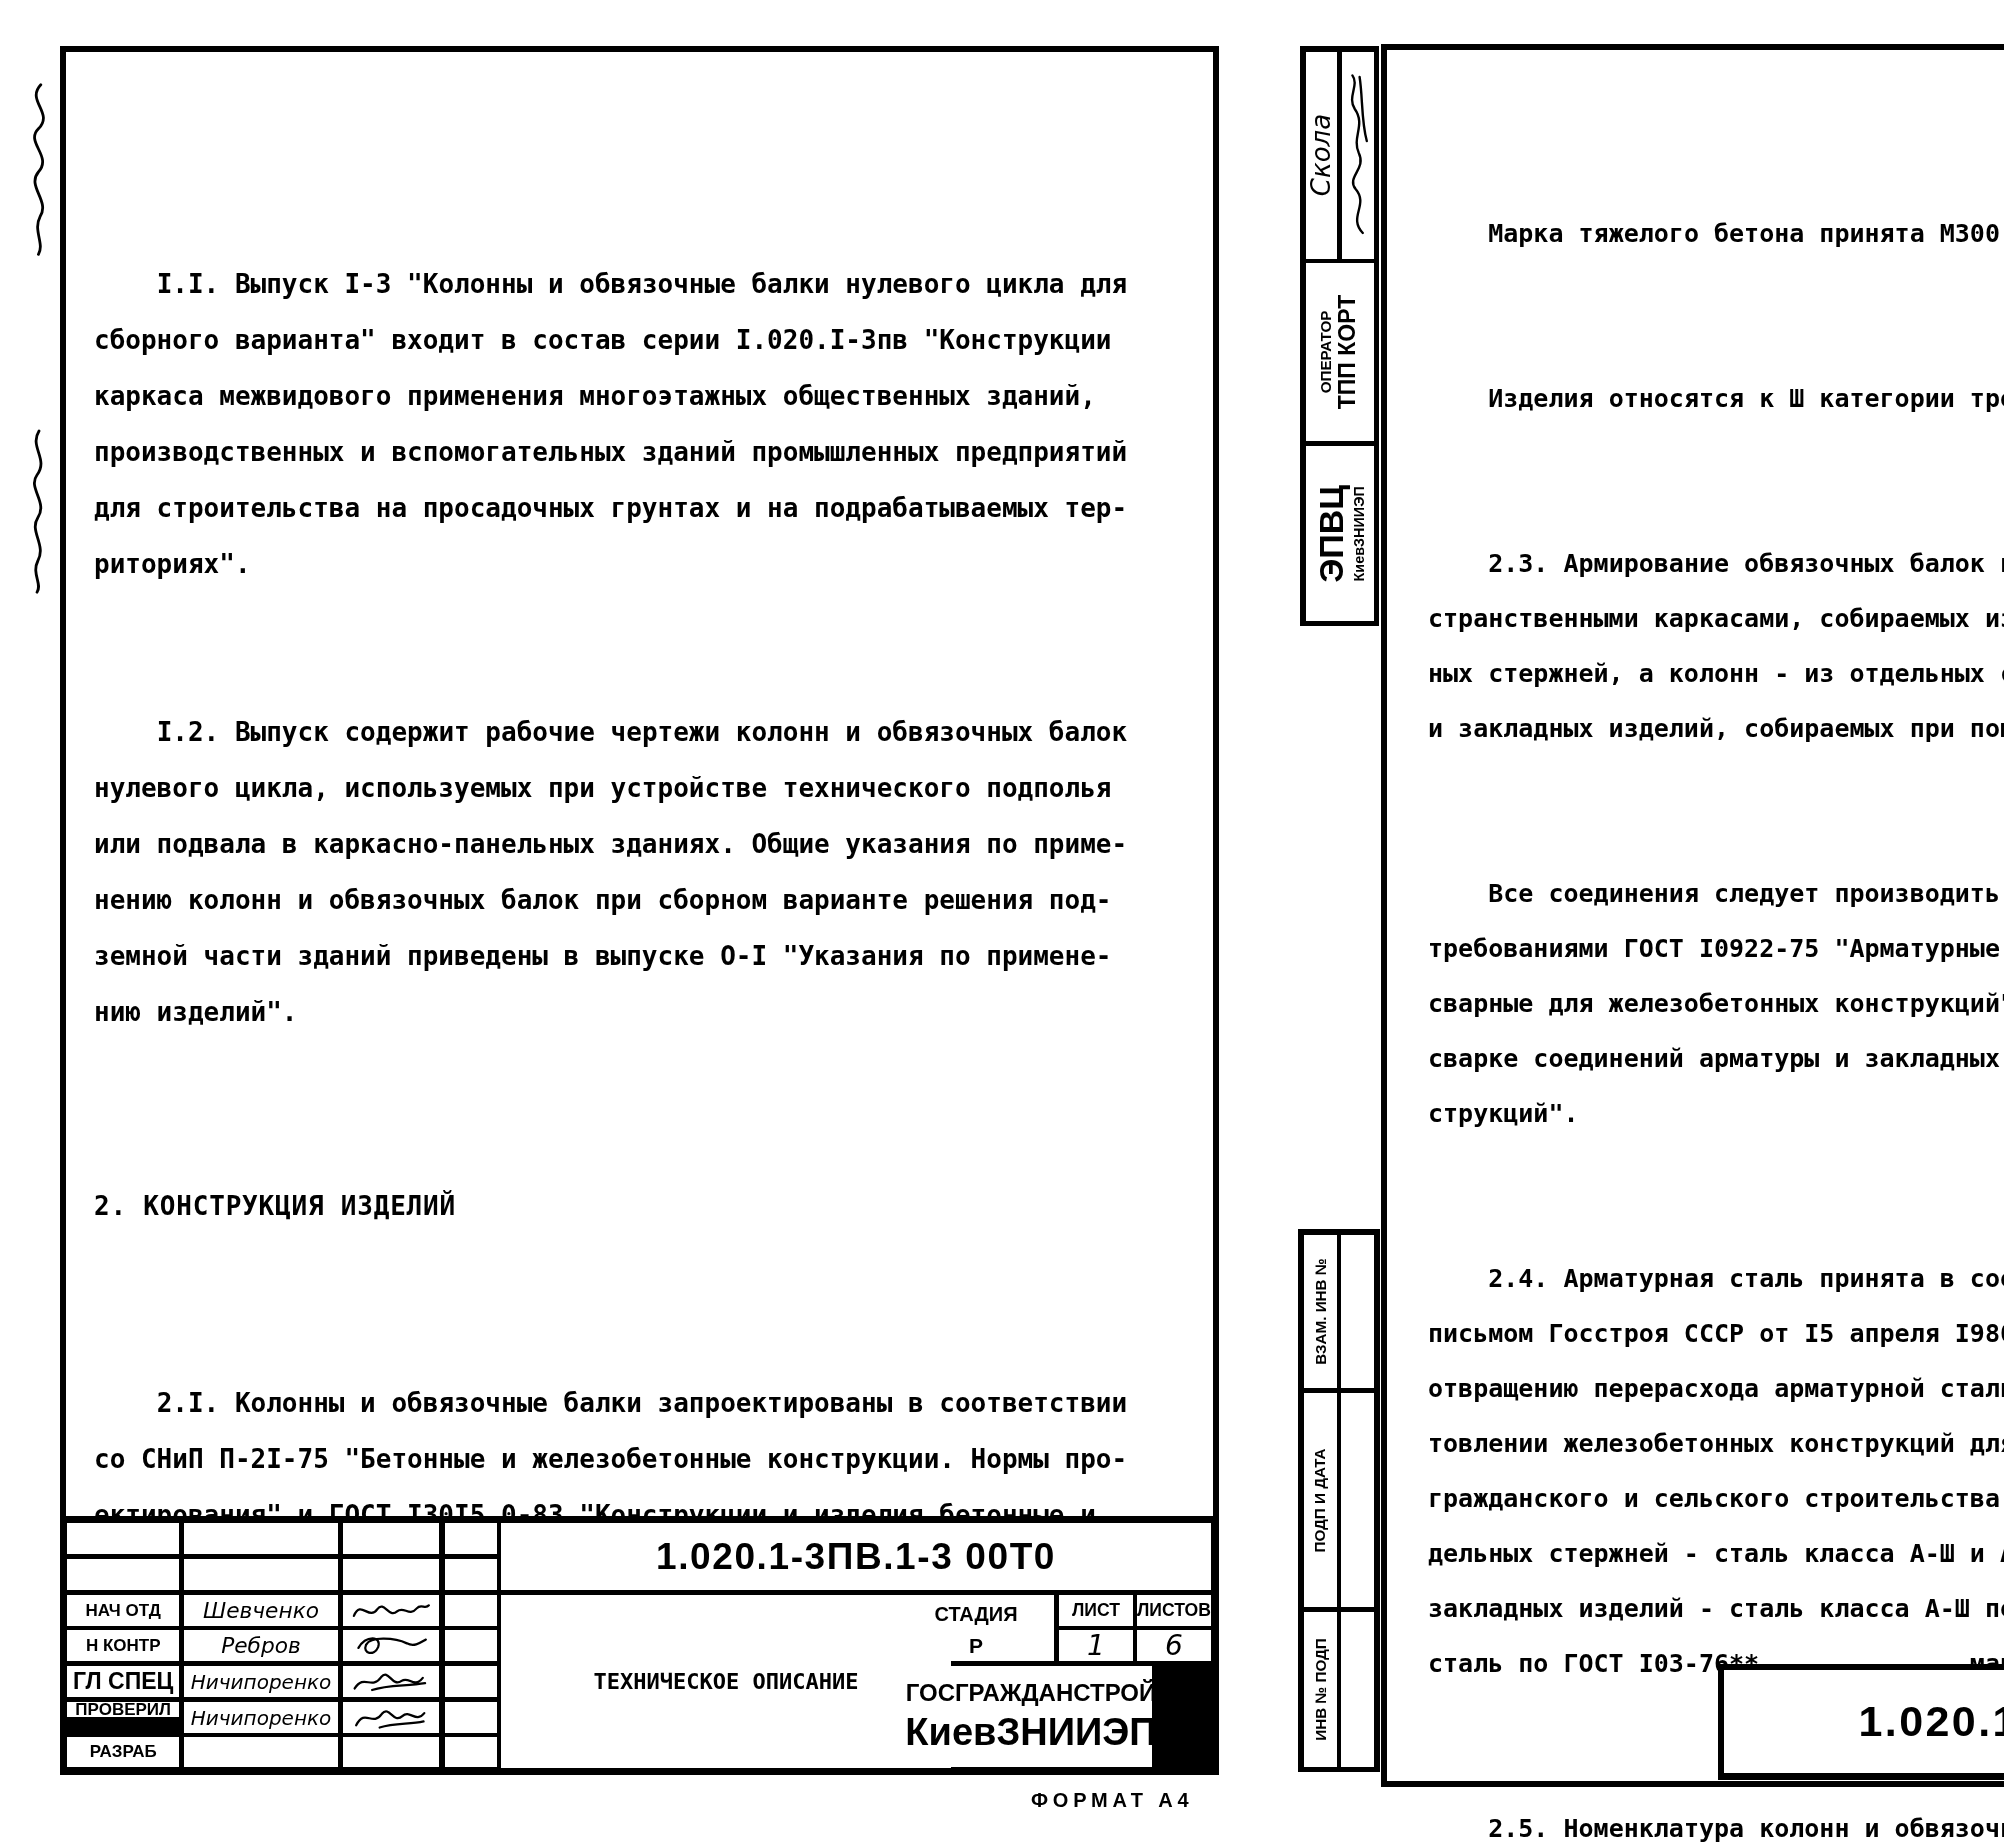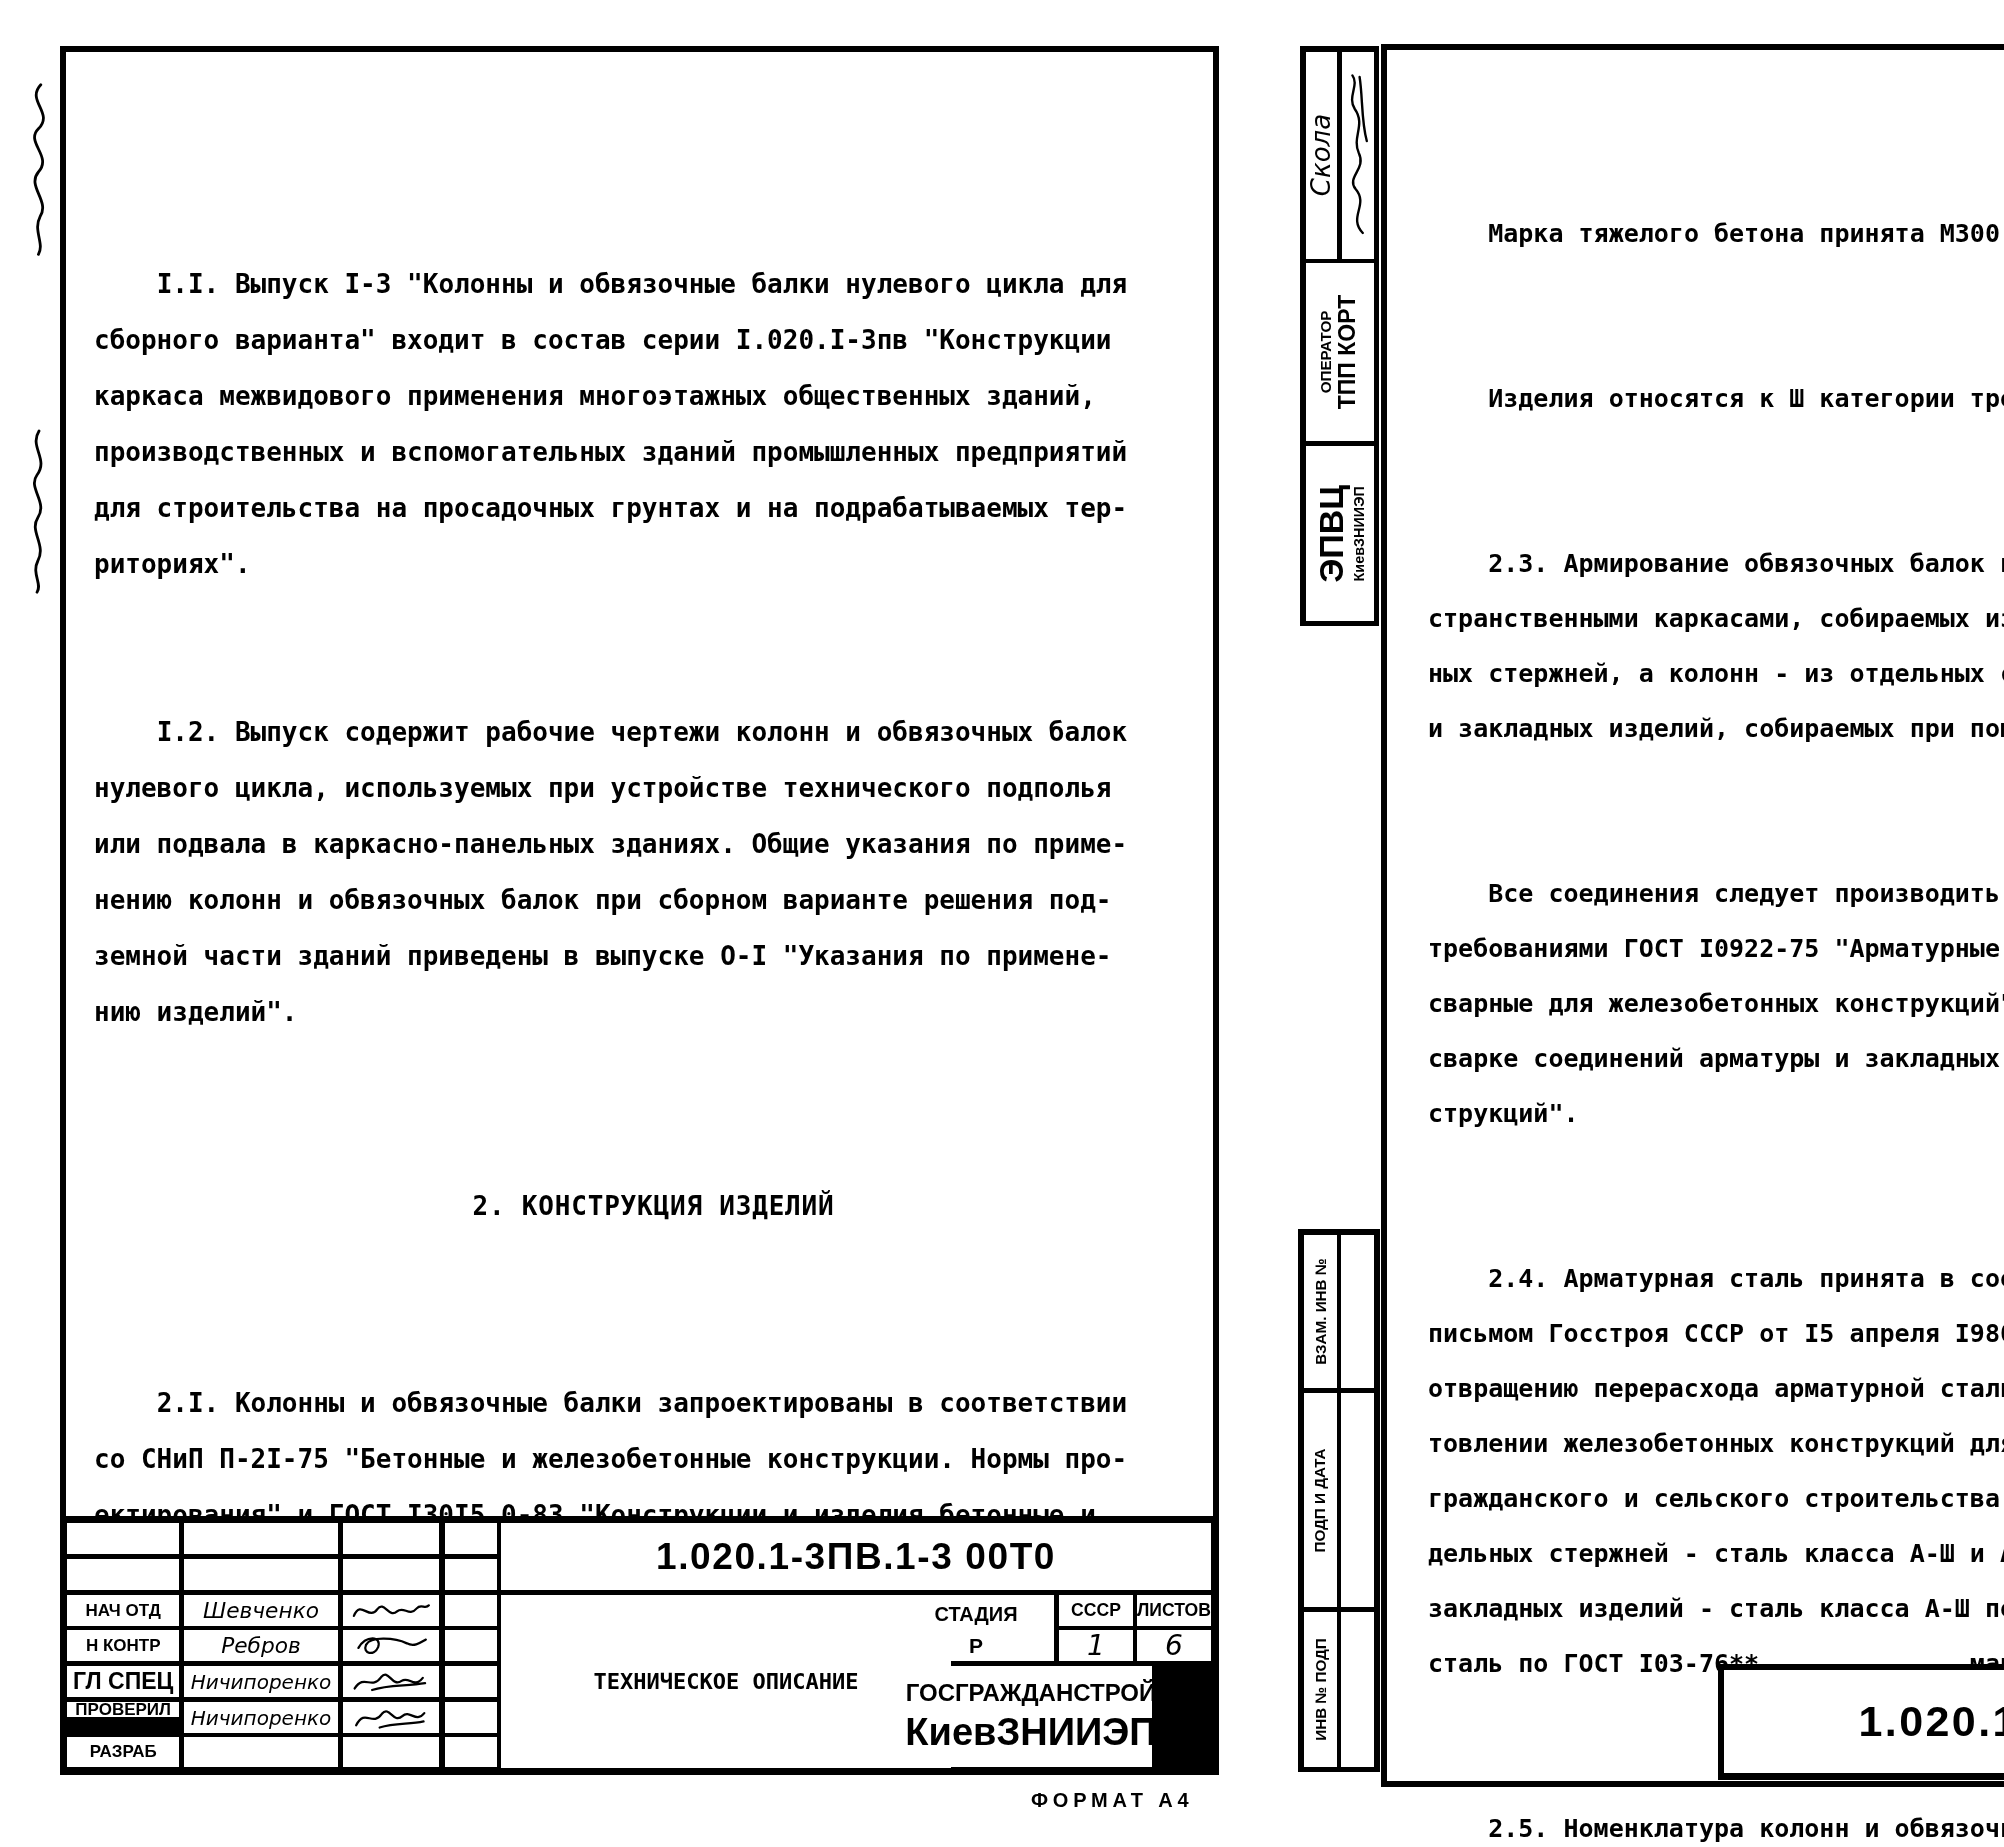--- a/index.html
+++ b/index.html
@@ -7,21 +7,21 @@
 
   .frame{position:absolute;border:6.4px solid #000;box-sizing:border-box;}
 
   
   .txt{position:absolute;font-family:"DejaVu Sans Mono","Liberation Mono",monospace;
        font-weight:700;white-space:pre-wrap;color:#000;}
   .txt p{margin:0;}
   #left-text{left:94px;top:144px;width:1119px;font-size:26px;line-height:56px;}
   #right-text{left:1428px;top:96px;width:1115px;font-size:25px;line-height:55px;}
   .hdg{text-align:center;margin:0 0 29px 0;letter-spacing:0.8px;}
-  .hdg2{text-align:center;margin:26px 0 29px 0;letter-spacing:0.8px;}
+  .hdg2{text-align:left;margin:26px 0 29px 0;letter-spacing:0.8px;}
 
   
   .tb{position:absolute;background:#000;box-sizing:border-box;}
   .cell{position:absolute;background:#fff;display:flex;align-items:center;justify-content:center;
         overflow:hidden;box-sizing:border-box;}
   .lbl{font-family:"Liberation Sans","DejaVu Sans",sans-serif;font-weight:700;}
   .mono{font-family:"DejaVu Sans Mono","Liberation Mono",monospace;font-weight:700;}
   .hand{font-family:"DejaVu Sans","Liberation Sans",sans-serif;font-style:italic;font-weight:400;}
 
   .rot{transform:rotate(-90deg);white-space:nowrap;}
@@ -119,21 +119,21 @@
     <div class="cell lbl" style="left:7.2px;top:221px;width:112px;height:30px;font-size:17px;">РАЗРАБ</div>
     <div class="cell" style="left:124px;top:221px;width:154px;height:30px;"></div>
     <div class="cell" style="left:283px;top:221px;width:96px;height:30px;"></div>
     <div class="cell" style="left:385px;top:221px;width:52px;height:30px;"></div>
 
     <div class="cell lbl" style="left:441px;top:7.2px;width:710px;height:67px;font-size:37px;letter-spacing:1.6px;">1.020.1-3ПВ.1-3  00Т0</div>
 
     <div class="cell mono" style="left:441px;top:79px;width:450px;height:173px;font-size:22px;">ТЕХНИЧЕСКОЕ ОПИСАНИЕ</div>
 
     <div class="cell lbl" style="left:838px;top:79px;width:156px;height:38px;font-size:20px;">СТАДИЯ</div>
-    <div class="cell lbl" style="left:999px;top:79px;width:74px;height:31px;font-size:17.6px;">СССР</div>
+    <div class="cell lbl" style="left:999px;top:79px;width:74px;height:31px;font-size:17.6px;">ЛИСТ</div>
     <div class="cell lbl" style="left:1077px;top:79px;width:74px;height:31px;font-size:17.6px;">ЛИСТОВ</div>
 
     <div class="cell lbl" style="left:838px;top:114px;width:156px;height:31px;font-size:21px;">Р</div>
     <div class="cell hand" style="left:999px;top:114px;width:74px;height:31px;font-size:28px;">1</div>
     <div class="cell hand" style="left:1077px;top:114px;width:74px;height:31px;font-size:28px;">6</div>
 
     <div class="cell" style="left:838px;top:150px;width:254px;height:101px;flex-direction:column;justify-content:center;padding-left:12px;">
       <div class="lbl" style="font-size:24px;">ГОСГРАЖДАНСТРОЙ</div>
       <div class="lbl" style="font-size:38px;margin-top:3.2px;">КиевЗНИИЭП</div>
     </div>

